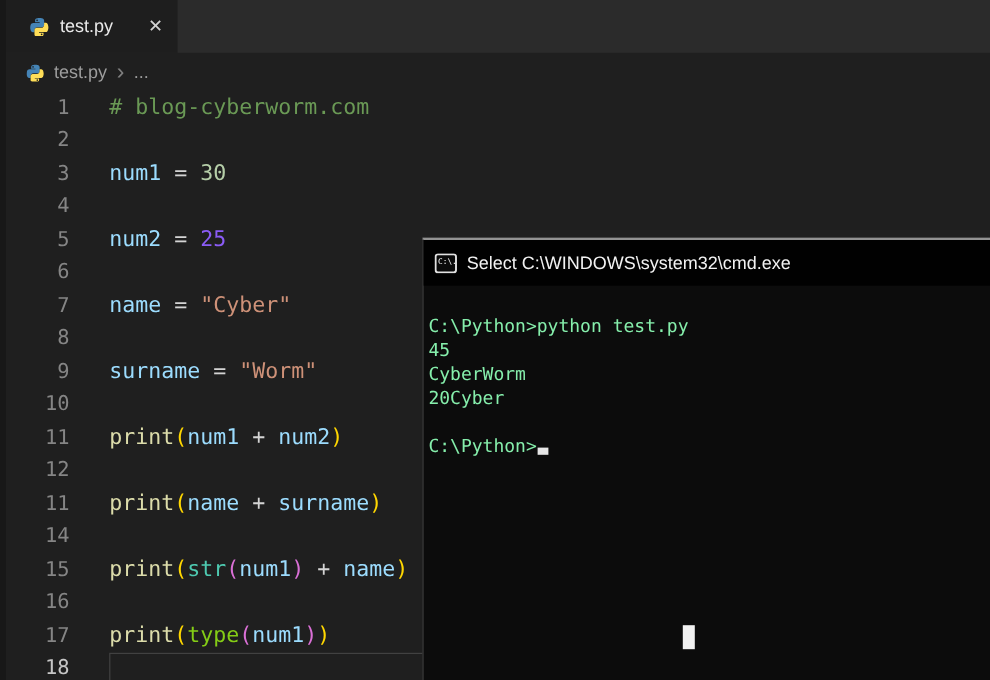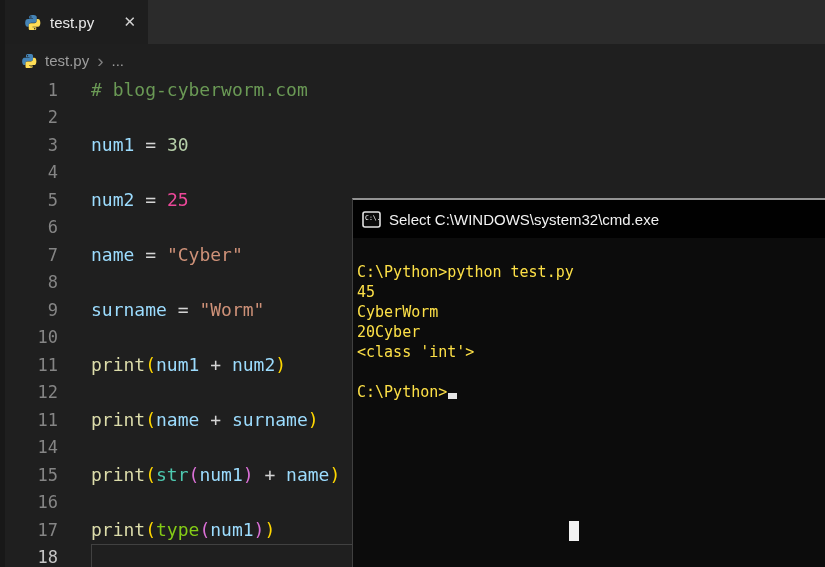--- a/index.html
+++ b/index.html
@@ -28,21 +28,21 @@
   .code-content{margin-left:33px;flex:1;height:100%;display:flex;align-items:center;
                 white-space:pre;box-sizing:border-box;}
   .code-line.active .code-content{border:1px solid #414141;}
 
   
   .cmd-window{position:absolute;left:352px;top:198px;width:473px;height:369px;background:#0c0c0c;
               border-top:2px solid #939393;border-left:1px solid #404040;box-sizing:border-box;z-index:10;}
   .cmd-titlebar{height:38px;background:#010101;display:flex;align-items:center;gap:8px;
                 padding-left:9px;color:#f2f2f2;font-size:15px;}
   .cmd-body{padding:24px 0 0 4px;font-family:"DejaVu Sans Mono","Liberation Mono",monospace;
-            font-size:15px;color:#fde047;}
+            font-size:15px;color:#86efac;}
   .term-line{height:20px;line-height:20px;white-space:pre;}
   .cursor{display:inline-block;width:9px;height:6px;background:#e6e6e6;vertical-align:-2px;margin-left:1px;}
   .mouse-block{position:absolute;left:216px;top:321px;width:10px;height:20px;background:#f2f2f2;}
 </style>
 </head>
 <body>
 
 <div class="window">
   <div class="left-edge"></div>
 
@@ -84,21 +84,21 @@
         <div class="code-line">
           <span class="ln">3</span>
           <span class="code-content"><span style="color: rgb(156, 220, 254);">num1</span><span style="color: rgb(212, 212, 212);"> = </span><span style="color: rgb(181, 206, 168);">30</span></span>
         </div>
         <div class="code-line">
           <span class="ln">4</span>
           <span class="code-content"></span>
         </div>
         <div class="code-line">
           <span class="ln">5</span>
-          <span class="code-content"><span style="color: rgb(156, 220, 254);">num2</span><span style="color: rgb(212, 212, 212);"> = </span><span style="color: #ec4899;">25</span></span>
+          <span class="code-content"><span style="color: rgb(156, 220, 254);">num2</span><span style="color: rgb(212, 212, 212);"> = </span><span style="color: #8b5cf6;">25</span></span>
         </div>
         <div class="code-line">
           <span class="ln">6</span>
           <span class="code-content"></span>
         </div>
         <div class="code-line">
           <span class="ln">7</span>
           <span class="code-content"><span style="color: rgb(156, 220, 254);">name</span><span style="color: rgb(212, 212, 212);"> = </span><span style="color: rgb(206, 145, 120);">"Cyber"</span></span>
         </div>
         <div class="code-line">
@@ -157,20 +157,19 @@
         </svg>
       </span>
       <span>Select C:\WINDOWS\system32\cmd.exe</span>
     </div>
     <div class="cmd-body">
       <div>
           <div class="term-line">C:\Python&gt;python test.py</div>
           <div class="term-line">45</div>
           <div class="term-line">CyberWorm</div>
           <div class="term-line">20Cyber</div>
-          <div class="term-line">&lt;class 'int'&gt;</div>
           <div class="term-line"></div>
         </div>
       <div class="term-line"><span>C:\Python&gt;</span><span class="cursor"></span></div>
     </div>
     <div class="mouse-block"></div>
   </div>
 </div>
 
 </body></html>

